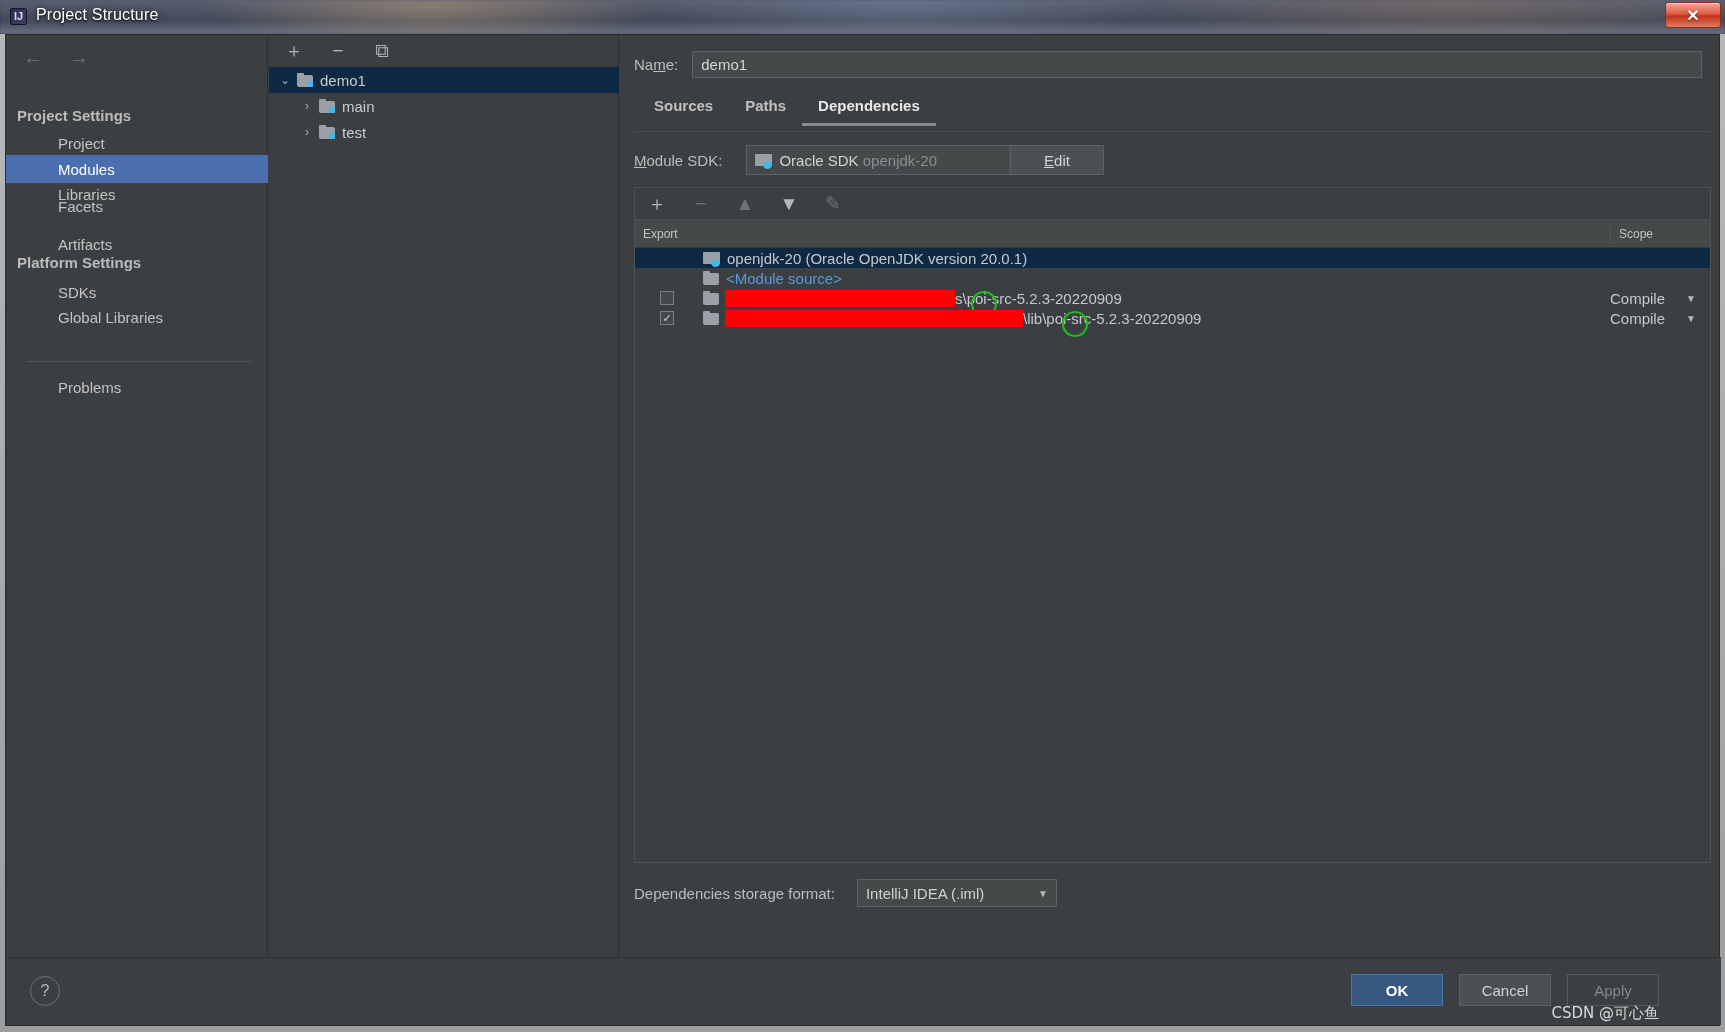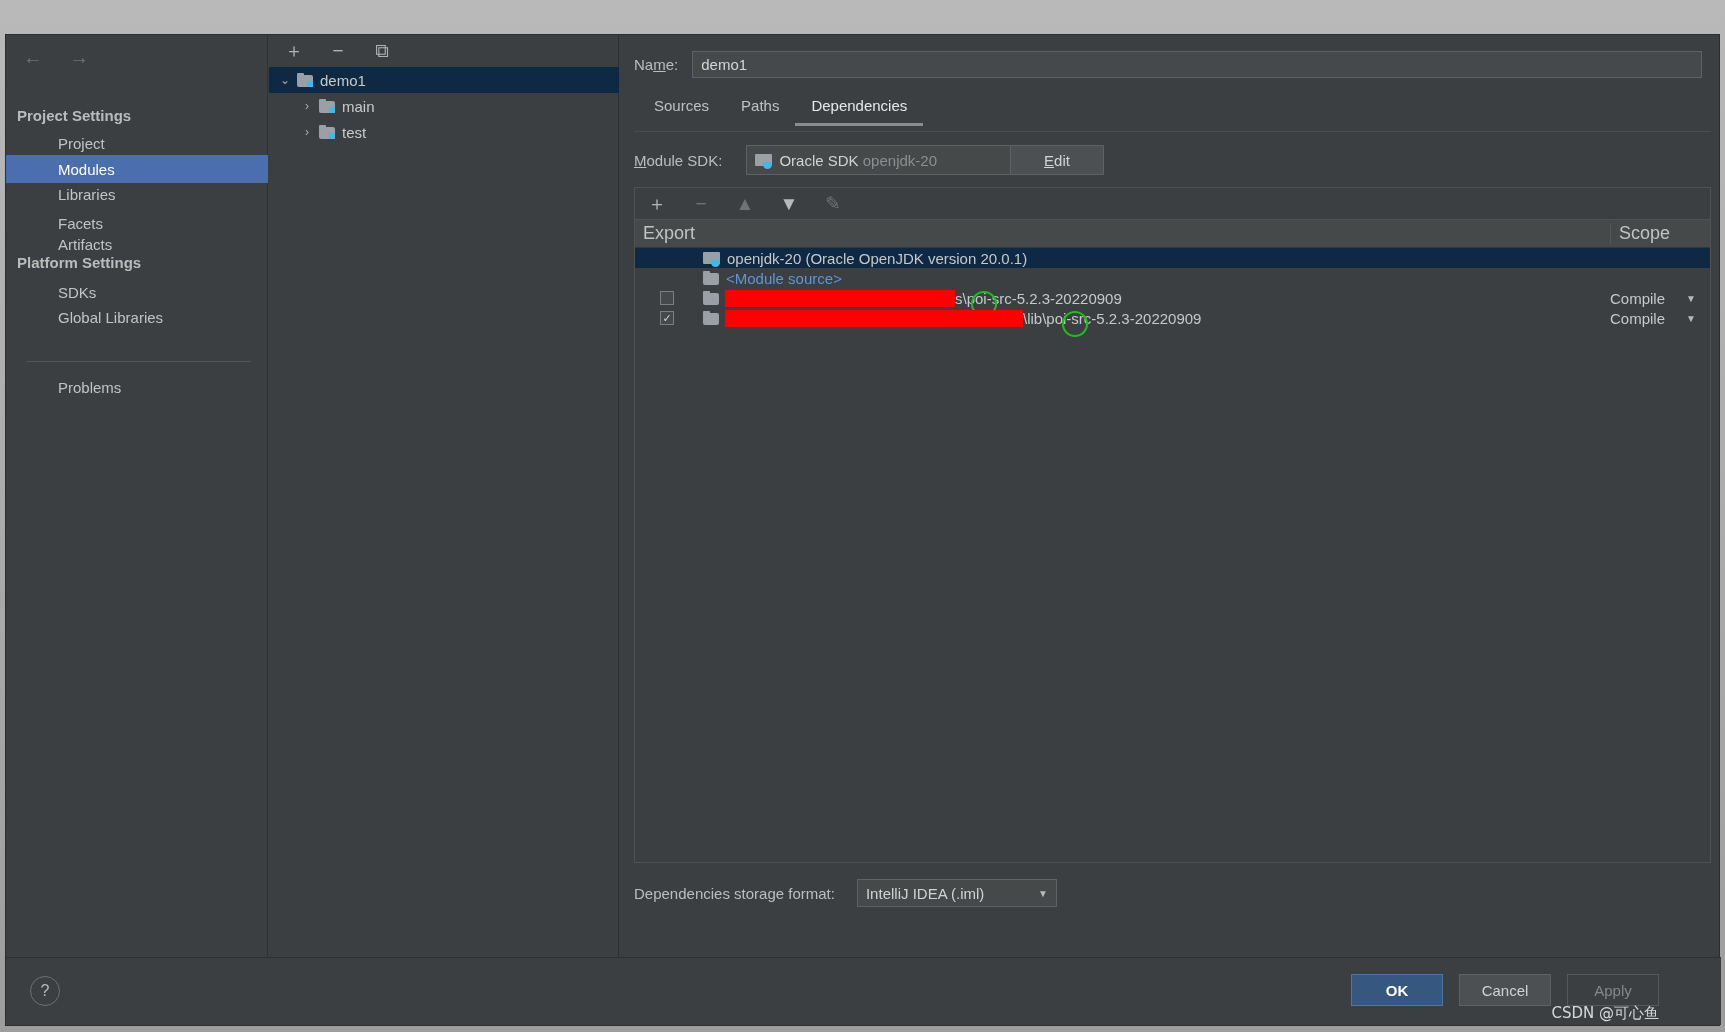--- a/index.html
+++ b/index.html
@@ -135,21 +135,21 @@
   .field-label { font-size: 15px; color: #bdbdbd; }
   .field-label u { text-decoration: underline; }
   #name-input {
     margin-left: 14px; width: 1010px; height: 27px;
     background: #45494a; border: 1px solid #5e6264; color: #d4d4d4;
     font-size: 15px; font-family: "Liberation Sans", sans-serif;
     padding: 0 8px;
   }
 
   #tabs {
-    position: absolute; left: 18px; top: 58px; display: flex; gap: 0;
+    position: absolute; left: 18px; top: 58px; display: flex; gap: 0; font-weight: bold;
   }
   .tab {
     font-size: 15px; color: #c0c0c0; padding: 4px 16px 9px 16px; cursor: pointer;
     border-bottom: 3px solid transparent;
   }
   .tab.active { color: #e8e8e8; border-bottom: 3px solid #8a8d8f; }
   #tab-underline {
     position: absolute; left: 14px; top: 96px; right: 8px; height: 1px; background: #4a4d4f;
   }
 
@@ -190,21 +190,21 @@
     position: absolute; left: 0; top: 0; right: 0; height: 32px;
     display: flex; align-items: center; gap: 24px; padding-left: 12px;
     border-bottom: 1px solid #4e5254;
   }
   .dep-tb { color: #b6b9bb; font-size: 19px; cursor: pointer; width: 20px; text-align: center; }
   .dep-tb.dim { color: #6f7375; }
 
   #dep-header {
     position: absolute; left: 0; top: 32px; right: 0; height: 28px;
     background: #45494a; display: flex; align-items: center;
-    font-size: 18px; color: #c3c3c3; border-bottom: 1px solid #35383a;
+    font-size: 12px; color: #c3c3c3; border-bottom: 1px solid #35383a;
   }
   .hdr-export { width: 64px; padding-left: 8px; }
   .hdr-main { flex: 1; border-left: 1px solid #55595b; padding-left: 8px; }
   .hdr-scope { width: 100px; border-left: 1px solid #55595b; padding-left: 8px; }
 
   #dep-rows { position: absolute; left: 0; top: 60px; right: 0; bottom: 0; overflow: hidden; }
   .dep-row {
     position: relative; height: 20px; display: flex; align-items: center;
     font-size: 15px; color: #c6c8ca; cursor: default;
   }
@@ -260,36 +260,42 @@
   #watermark {
     position: absolute; right: 62px; bottom: 2px;
     font-size: 15px; color: #d8d8d8; font-family: "DejaVu Sans", sans-serif;
   }
 </style>
 </head>
 <body>
 
 <div id="window">
 
+  <div id="titlebar">
+    <div class="blurbg"></div>
+    <div id="title-icon">IJ</div>
+    <div id="title-text">Project Structure</div>
+    <div id="close-button">✕</div>
+  </div>
 
   <div id="dialog">
 
     <div id="nav">
       <div id="nav-back-forward">
         <div class="navarrow">←</div>
         <div class="navarrow">→</div>
       </div>
 
       <div class="nav-group" style="top:72px">Project Settings</div>
       <div class="nav-group" style="top:219px">Platform Settings</div>
 
       <div class="nav-item" style="top:94px">Project</div>
       <div class="nav-item selected" style="top:120px">Modules</div>
       <div class="nav-item" style="top:145px">Libraries</div>
-      <div class="nav-item" style="top:174px">Facets</div>
+      <div class="nav-item" style="top:157px">Facets</div>
       <div class="nav-item" style="top:195px">Artifacts</div>
       <div class="nav-item" style="top:243px">SDKs</div>
       <div class="nav-item" style="top:268px">Global Libraries</div>
       <div id="nav-divider"></div>
       <div class="nav-item" style="top:338px">Problems</div>
     </div>
 
     <div id="tree">
       <div id="tree-toolbar">
         <div class="tb-icon">＋</div>

